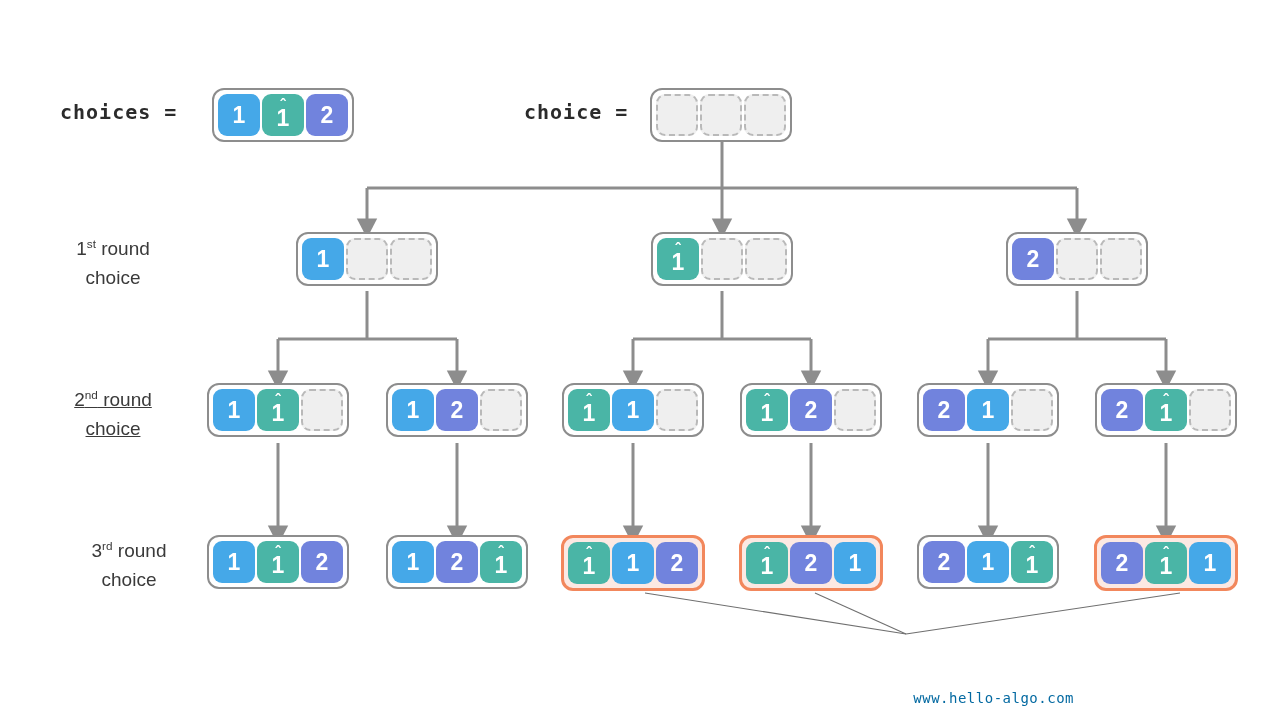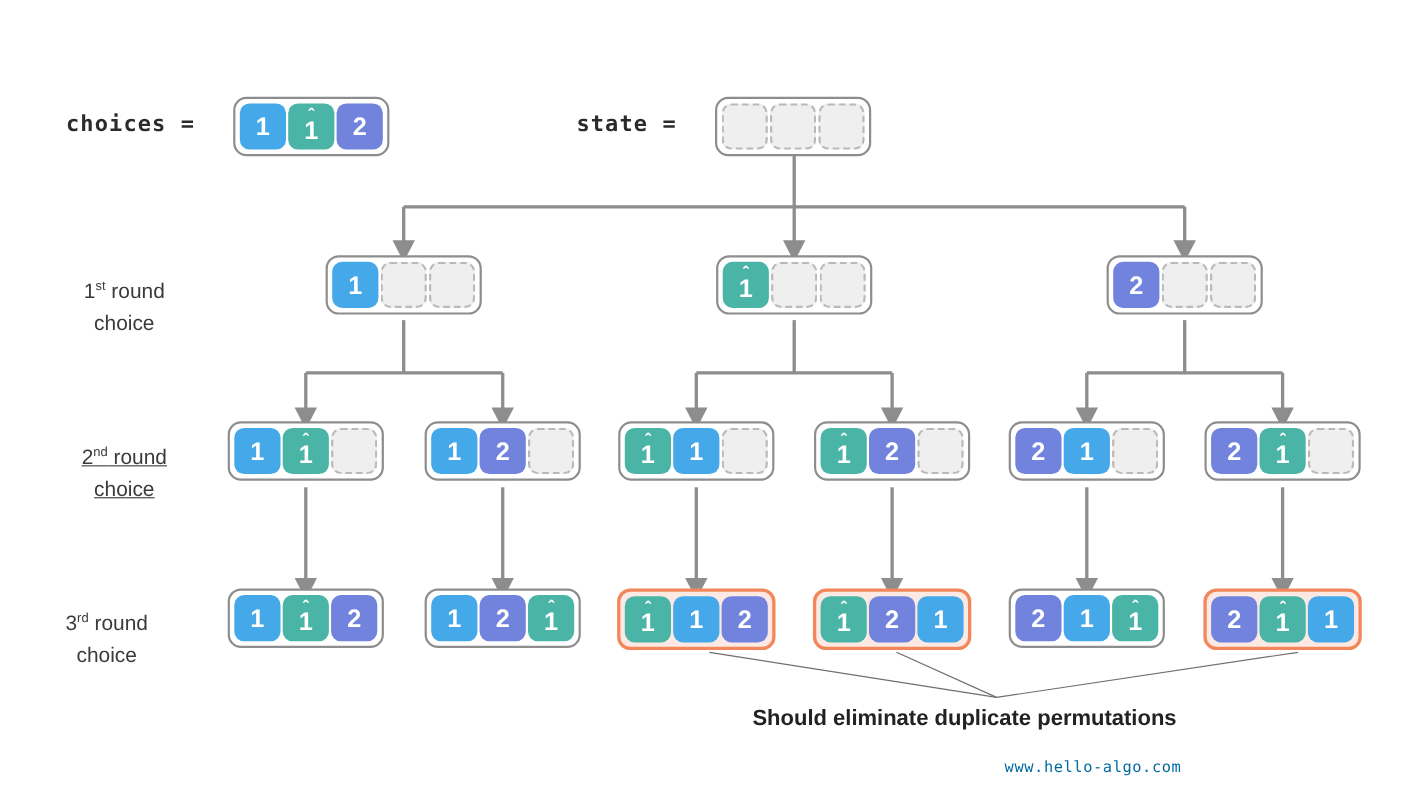--- a/index.html
+++ b/index.html
@@ -27,21 +27,20 @@
 
   
   .round-label {
     position: absolute;
     width: 170px;
     text-align: center;
     font-size: 19px;
     color: #3a3a3a;
     line-height: 1.55;
     white-space: nowrap;
-    margin-top: 17px;
   }
   .round-label sup { font-size: 0.62em; vertical-align: super; }
 
   
   .node {
     position: absolute;
     display: flex;
     align-items: center;
     gap: 2px;
     padding: 4px;
@@ -152,21 +151,21 @@
 
     <g stroke="#6f6f6f" stroke-width="1.1" fill="none">
       <path d="M645,593 L906,634"></path>
       <path d="M815,593 L906,634"></path>
       <path d="M1180,593 L906,634"></path>
     </g>
   </svg>
 
   <div class="mono-label" style="left:60px; top:100px;">choices =</div>
 
-  <div class="mono-label" style="left:524px; top:100px;">state =</div>
+  <div class="mono-label" style="left:524px; top:100px;">choice =</div>
 
   <div class="node" id="choices-node" style="left:212px; top:88px;">
       <div class="cell blue">
         <span class="glyph">1</span>
       </div>
       <div class="cell green hatted">
         <span class="hat">ˆ</span>
         <span class="glyph">1</span>
       </div>
       <div class="cell purple">
@@ -183,21 +182,21 @@
   <div class="round-label" style="left:28px; top:234px;">
     <span>1</span><sup>st</sup><span> round</span><br>
     <span>choice</span>
   </div>
 
   <div class="round-label" style="left:28px; top:385px;text-decoration:underline;">
     <span>2</span><sup>nd</sup><span> round</span><br>
     <span>choice</span>
   </div>
 
-  <div class="round-label" style="left:12px; top:536px;">
+  <div class="round-label" style="left:44px; top:536px;">
     <span>3</span><sup>rd</sup><span> round</span><br>
     <span>choice</span>
   </div>
 
   <div id="tree-layer">
       <div class="node" style="left: 296px; top: 232px;">
         <div class="cell blue">
           <span class="glyph">1</span>
         </div>
         <div class="cell empty"></div>
@@ -343,17 +342,16 @@
         <div class="cell green hatted">
           <span class="hat">ˆ</span>
           <span class="glyph">1</span>
         </div>
         <div class="cell blue">
           <span class="glyph">1</span>
         </div>
       </div>
     </div>
 
-  <div class="caption" style="left:684px; top:642px;">Should eliminate duplicate permutations</div>
 
   <div class="watermark">www.hello-algo.com</div>
 
 </div>
 
 </body></html>

